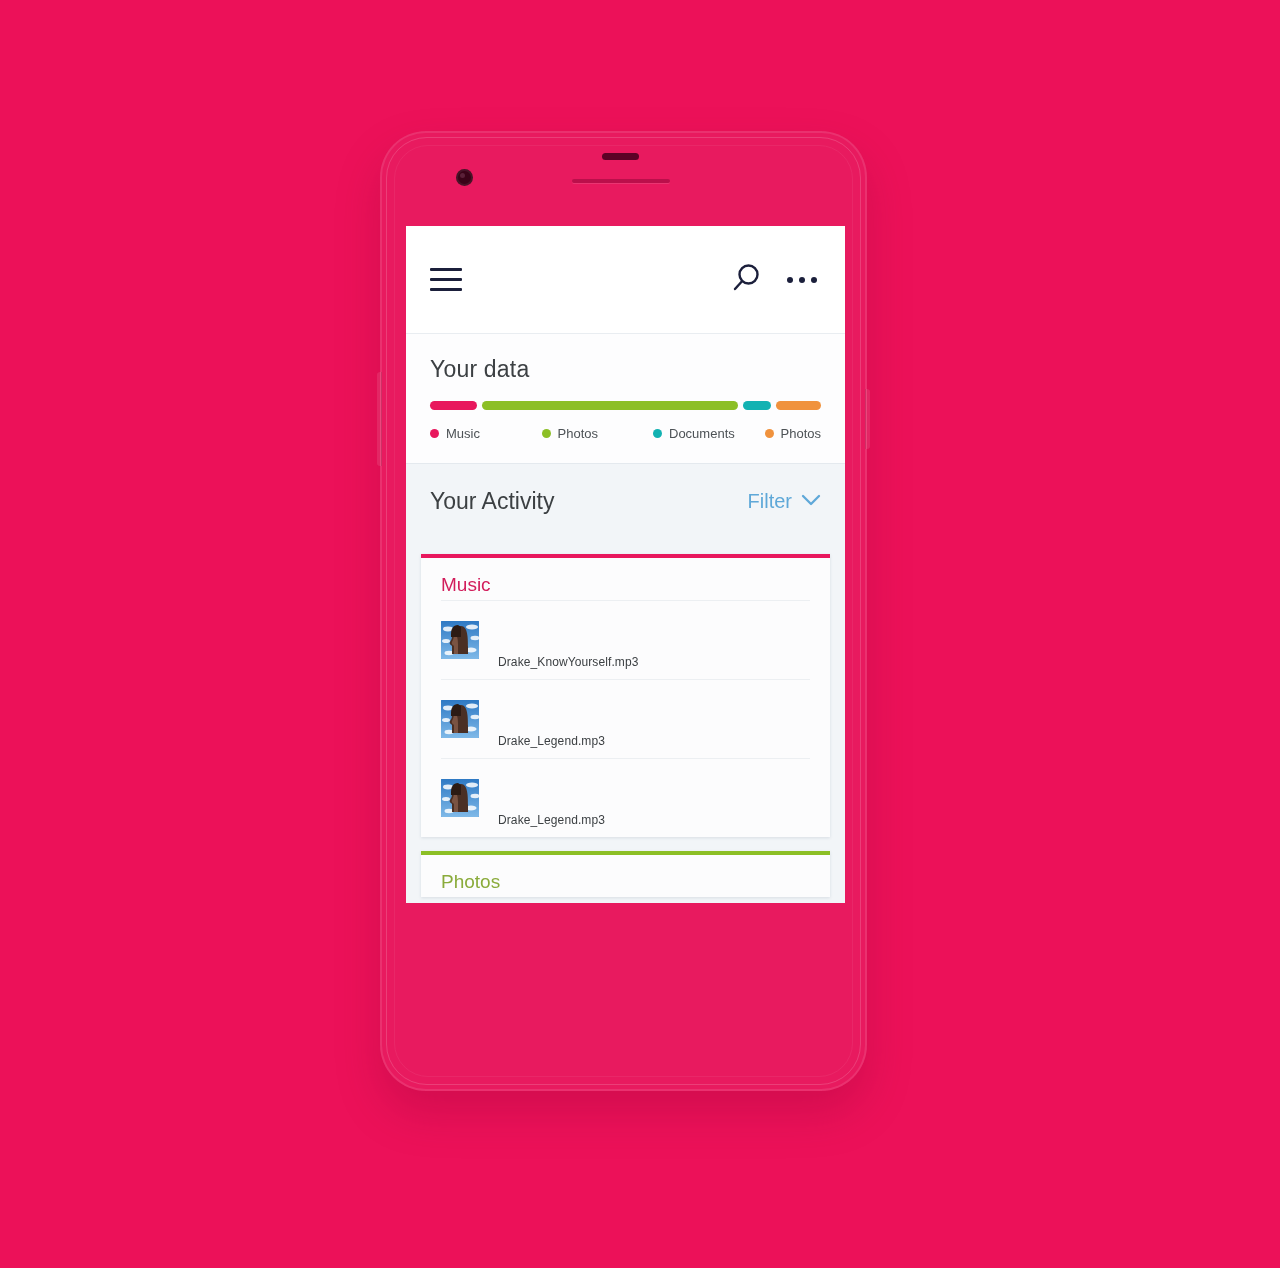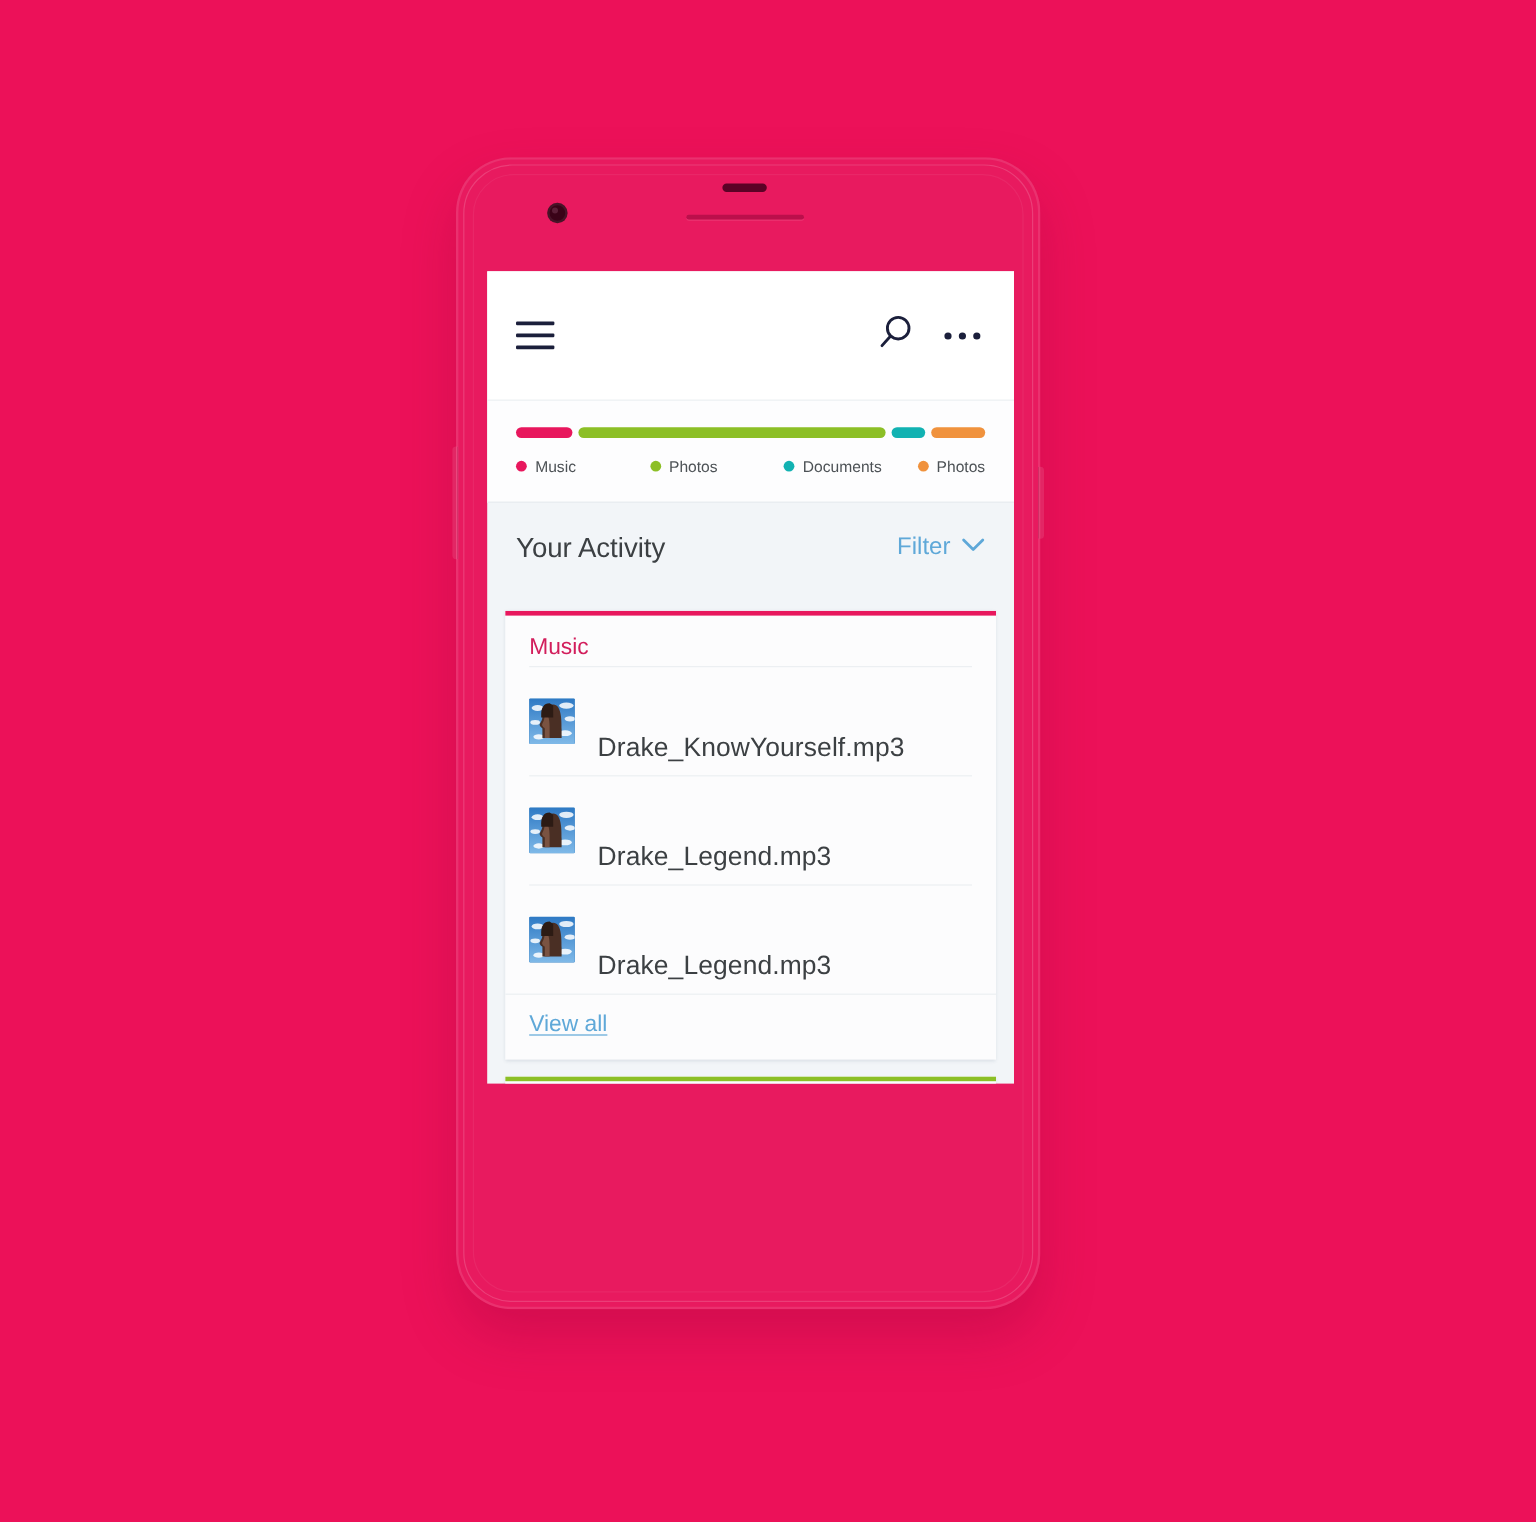--- a/index.html
+++ b/index.html
@@ -237,21 +237,21 @@
   .file-list { padding: 0 20px; }
   .file-row {
     display: flex;
     align-items: center;
     gap: 19px;
     padding: 10px 0;
     border-top: 1px solid #eceff2;
     cursor: pointer;
   }
   .file-name {
-    font-size: 22px;
+    font-size: 12px;
     color: #3c4043;
     letter-spacing: 0.1px;
     margin-top: 44px;
   }
   .thumb {
     width: 38px; height: 38px;
     flex: none;
     overflow: hidden;
     background: #2f7ec4;
     border-radius: 1px;
@@ -296,20 +296,21 @@
         </svg>
       </span>
       <span id="dots-icon">
         <i></i>
         <i></i>
         <i></i>
       </span>
     </div>
 
     <div id="data-panel">
+      <div id="data-title">Your data</div>
       <div id="data-bar">
           <div class="bar-seg" style="background: rgb(232, 23, 93); flex: 12.5 0 0px;"></div>
           <div class="bar-seg" style="background: rgb(140, 191, 38); flex: 68 0 0px;"></div>
           <div class="bar-seg" style="background: rgb(18, 178, 178); flex: 7.5 0 0px;"></div>
           <div class="bar-seg" style="background: rgb(240, 146, 61); flex: 12 0 0px;"></div>
         </div>
       <div id="data-legend">
           <div class="legend-item" style="flex: 1 1 0px;">
             <span class="legend-dot" style="background: rgb(232, 23, 93);"></span>
             <span>Music</span>
@@ -413,23 +414,20 @@
       <ellipse cx="30" cy="29" rx="5.5" ry="2.4"></ellipse>
       <ellipse cx="8" cy="32" rx="4.5" ry="2.2"></ellipse>
     </g>
     <path d="M20 5 C13 5 11 10 11 15 c0 3 -1 4 -2 6 c-1 2 1 3 2 4 l0 8 l16 0 L27 26 C27 18 27 5 20 5 Z" fill="#4a2f24"></path>
     <path d="M13 12 c0 5 -1 7 -2 9 c-1 2 1 3 2 4 l0 8 l4 0 l0 -10 C17 18 16 13 13 12 Z" fill="#7a5342"></path>
     <path d="M17 4 C12 4 10 8 10 13 l0 3 l10 0 L20 6 Z" fill="#2c1b14"></path>
   </svg></span>
                  <span class="file-name">Drake_Legend.mp3</span>
                </div>
           </div>
-          <div class="view-all-wrap">
-               <span id="view-all-link" style="font-size:19px;color:#5fa8d8;text-decoration:underline;text-underline-offset:3px;cursor:pointer">View all</span>
-             </div>
         </div>
         <div class="card">
           <div class="card-accent" style="background:#8cbf26"></div>
           <div class="card-title" style="color:#8aab3b">Photos</div>
         </div>
       </div>
 
   </div>
 </div>
 

